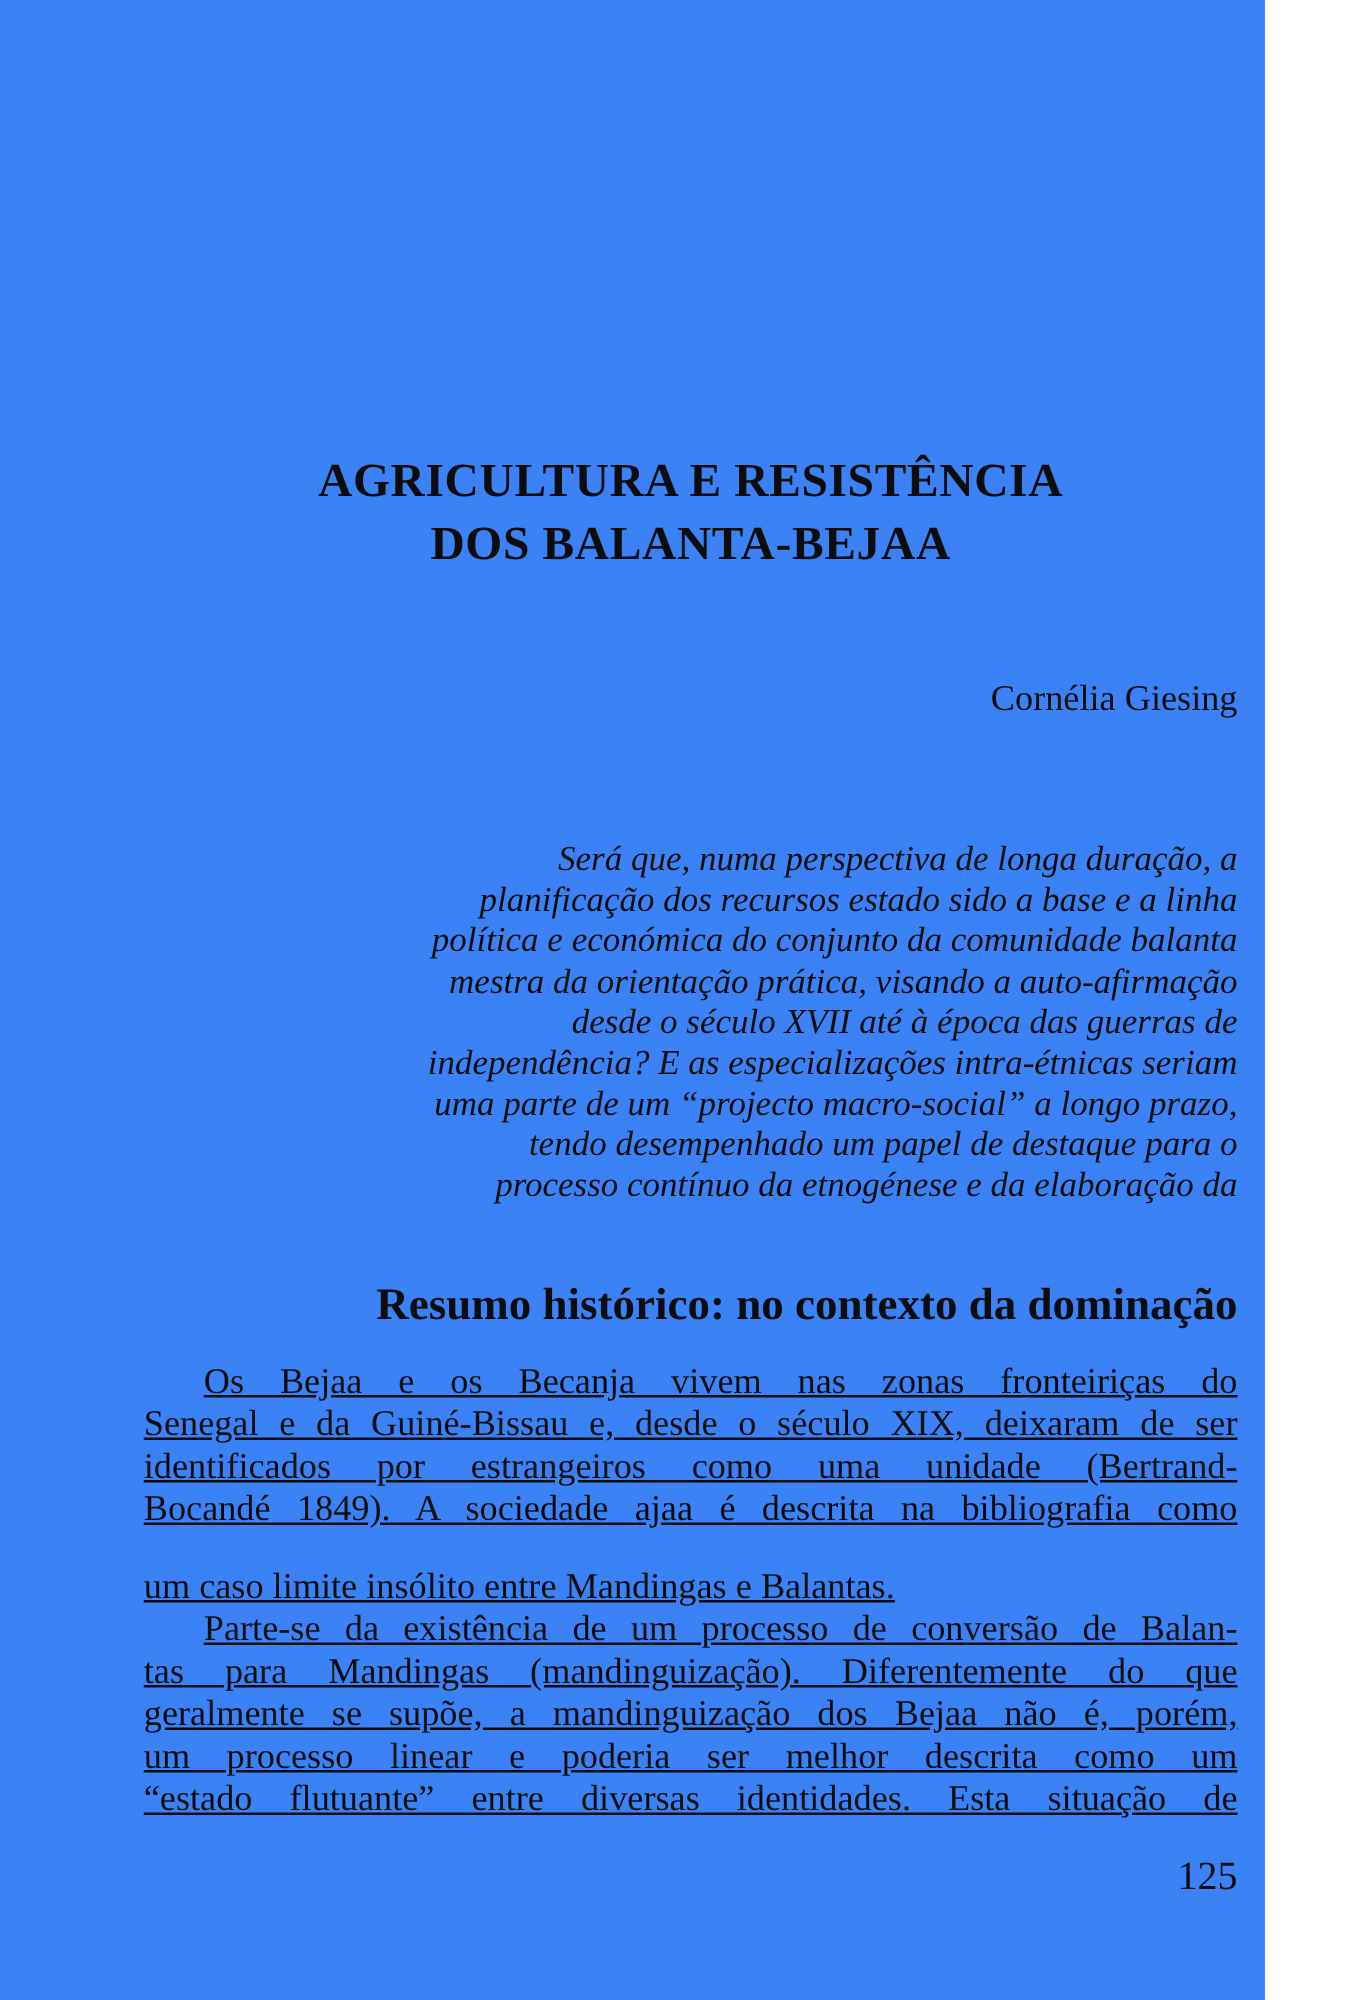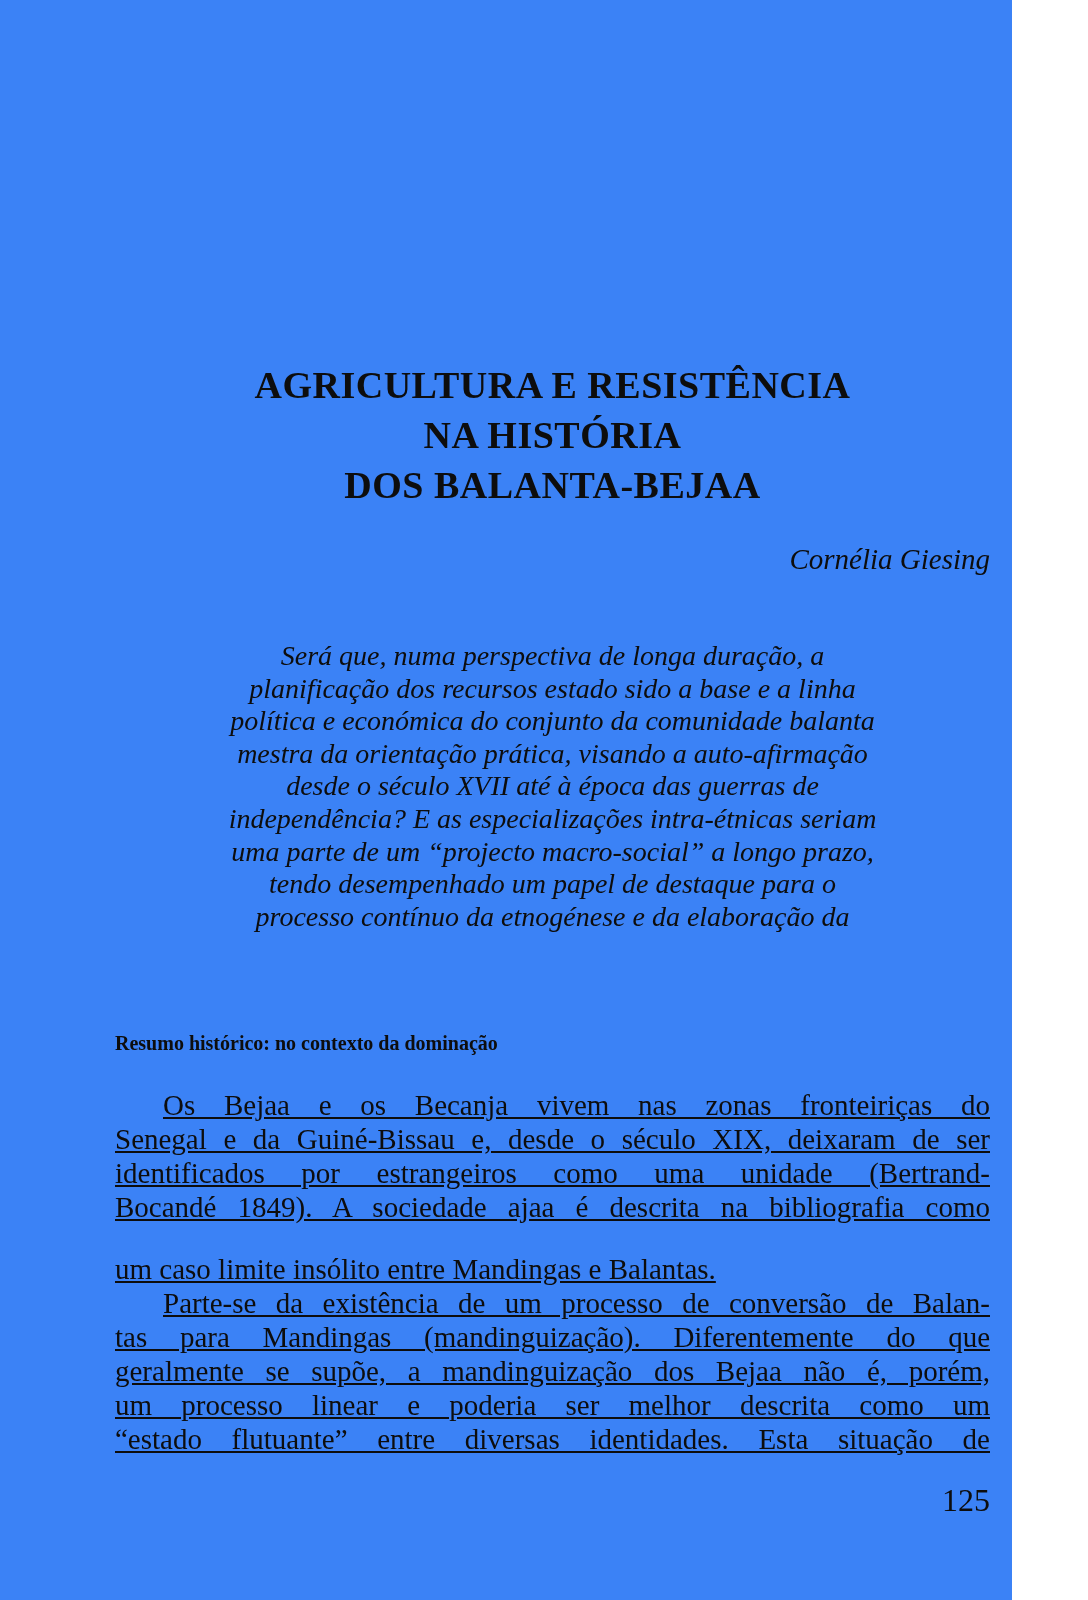--- a/index.html
+++ b/index.html
@@ -23,38 +23,38 @@
     text-align: center;
     font-weight: bold;
     font-size: 38px;
     line-height: 50px;
     letter-spacing: 0.5px;
   }
 
   .author {
     top: 543px;
     text-align: right;
-    font-style: italic;
     font-size: 29px;
   }
 
   .epigraph {
-    top: 640px;
-    text-align: center;
+    top: 672px;
+    text-align: right;
     font-style: italic;
     font-size: 28px;
     line-height: 32.6px;
   }
 
   .section-heading {
     top: 1026px;
     margin: 0;
     font-weight: bold;
-    font-size: 20px;
+    font-size: 36px;
     line-height: 34px;
+    text-align: right;
   }
 
   .body-text {
     top: 1088px;
     font-size: 29px;
     line-height: 34px;
     text-decoration: underline;
   }
   .pline {
     text-align: justify;
@@ -73,21 +73,20 @@
     font-size: 32px;
   }
 </style>
 </head>
 <body>
 
 <div class="page">
 
   <header class="col title-block">
     <div>AGRICULTURA E RESISTÊNCIA</div>
-    <div>NA HISTÓRIA</div>
     <div>DOS BALANTA-BEJAA</div>
   </header>
 
   <div class="col author">Cornélia Giesing</div>
 
   <div class="col epigraph">
     <div>Será que, numa perspectiva de longa duração, a</div>
     <div>planificação dos recursos estado sido a base e a linha</div>
     <div>política e económica do conjunto da comunidade balanta</div>
     <div>mestra da orientação prática, visando a auto-afirmação</div>

